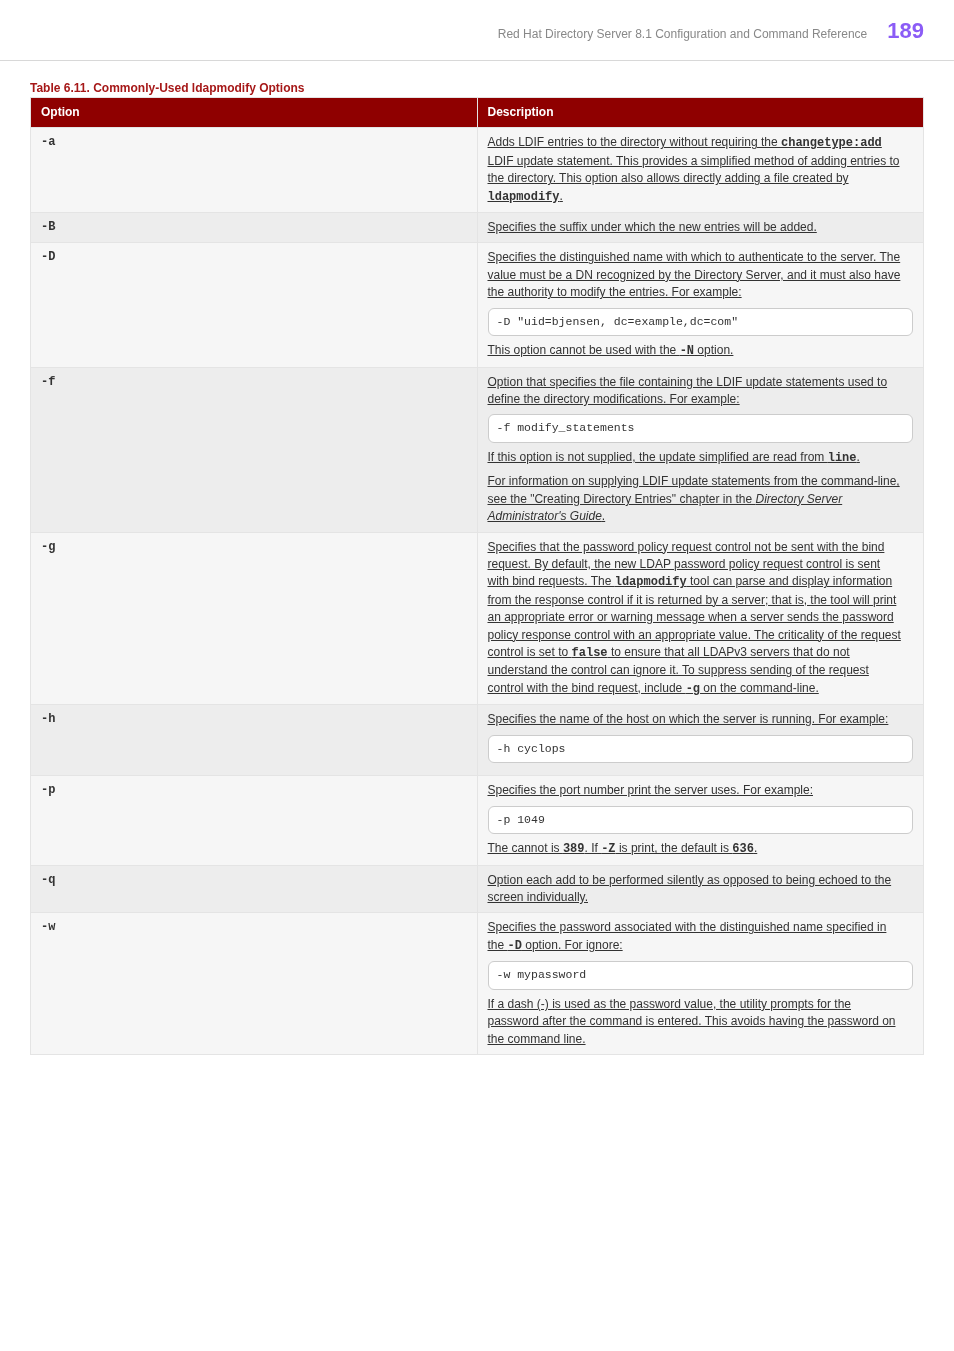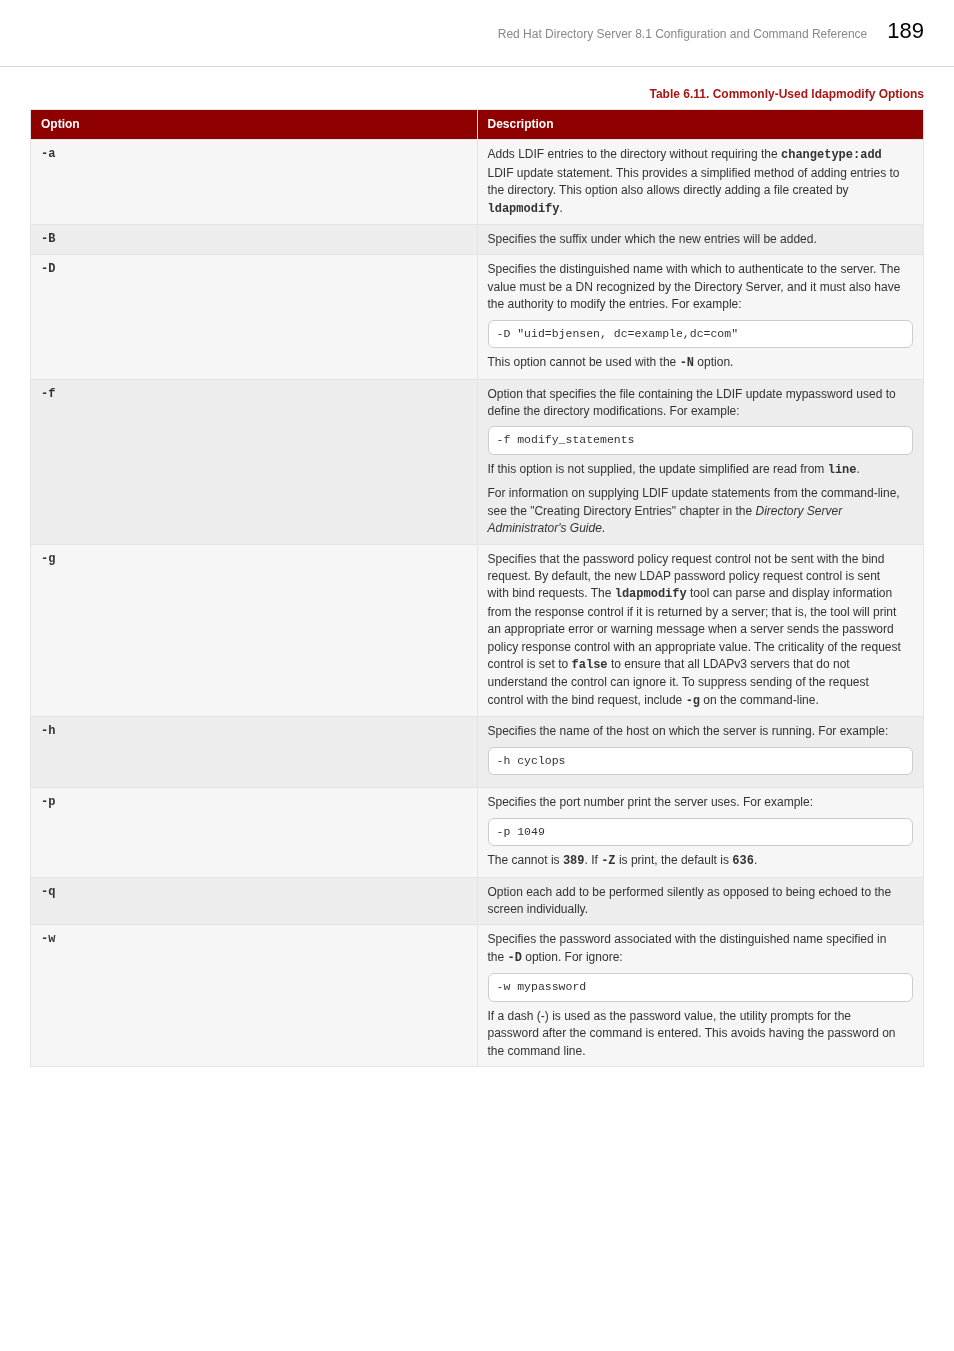--- a/index.html
+++ b/index.html
@@ -4,44 +4,43 @@
 <style>
   body {
     margin: 0;
     font-family: -apple-system, "Helvetica Neue", Arial, sans-serif;
     background: #fff;
     color: #333;
     width: 954px;
   }
   .header-bar {
     border-bottom: 1px solid #d8d8d8;
-    padding: 18px 30px 22px 30px;
+    padding: 18px 30px 16px 30px;
     display: flex;
     justify-content: flex-end;
     align-items: baseline;
     gap: 20px;
   }
   .header-title {
     font-size: 12px;
     color: #888;
   }
   .page-num {
     font-size: 22px;
-    font-weight: 400;
-    color: #000000;
+    font-weight: 700;
+    color: #8b5cf6;
   }
   .content {
     padding: 20px 30px 40px 30px;
   }
   .table-caption {
     font-size: 12px;
     font-weight: bold;
     color: #a61818;
-    margin-bottom: 8px;
-    text-align: right;
+    margin-bottom: 2px;
   }
   table.opt-table {
     width: 100%;
     border-collapse: collapse;
     font-size: 12px;
     line-height: 1.45;
     border-radius: 23px;
   }
   table.opt-table th {
     background: #8f0000;
@@ -62,21 +61,21 @@
     width: 50%;
     font-family: "Liberation Mono", "Courier New", monospace;
     font-weight: bold;
     font-size: 12px;
   }
   .mono {
     font-family: "Liberation Mono", "Courier New", monospace;
     font-weight: bold;
   }
   .italic { font-style: italic; }
-  .desc p { margin: 0 12px 6px 0; }
+  .desc p { margin: 0 12px 6px 0; text-decoration: underline; }
   .desc p:last-child { margin-bottom: 0; }
   .codebox {
     background: #fff;
     border: 1px solid #ccc;
     border-radius: 6px;
     padding: 5px 8px;
     margin: 6px 0;
     font-family: "Liberation Mono", "Courier New", monospace;
     font-size: 11.5px;
     white-space: pre;
@@ -122,21 +121,21 @@
         <td class="desc">
           <p>Specifies the distinguished name with which to authenticate to the server. The value must be a DN recognized by the Directory Server, and it must also have the authority to modify the entries. For example:</p>
           <div class="codebox">-D "uid=bjensen, dc=example,dc=com"</div>
           <p><span>This option cannot be used with the </span><span class="mono">-N</span><span> option.</span></p>
         </td>
       </tr>
 
       <tr class="even">
         <td class="opt-cell">-f</td>
         <td class="desc">
-          <p>Option that specifies the file containing the LDIF update mypassword used to define the directory modifications. For example:</p>
+          <p>Option that specifies the file containing the LDIF update statements used to define the directory modifications. For example:</p>
           <div class="codebox">-f modify_statements</div>
           <p><span>If this option is not supplied, the update simplified are read from </span><span class="mono">line</span><span>.</span></p>
           <p><span>For information on supplying LDIF update statements from the command-line, see the "Creating Directory Entries" chapter in the </span><span class="italic">Directory Server Administrator's Guide</span><span>.</span></p>
         </td>
       </tr>
 
       <tr class="odd">
         <td class="opt-cell">-g</td>
         <td class="desc">
           <p><span>Specifies that the password policy request control not be sent with the bind request. By default, the new LDAP password policy request control is sent with bind requests. The </span><span class="mono">ldapmodify</span><span> tool can parse and display information from the response control if it is returned by a server; that is, the tool will print an appropriate error or warning message when a server sends the password policy response control with an appropriate value. The criticality of the request control is set to </span><span class="mono">false</span><span> to ensure that all LDAPv3 servers that do not understand the control can ignore it. To suppress sending of the request control with the bind request, include </span><span class="mono">-g</span><span> on the command-line.</span></p>

